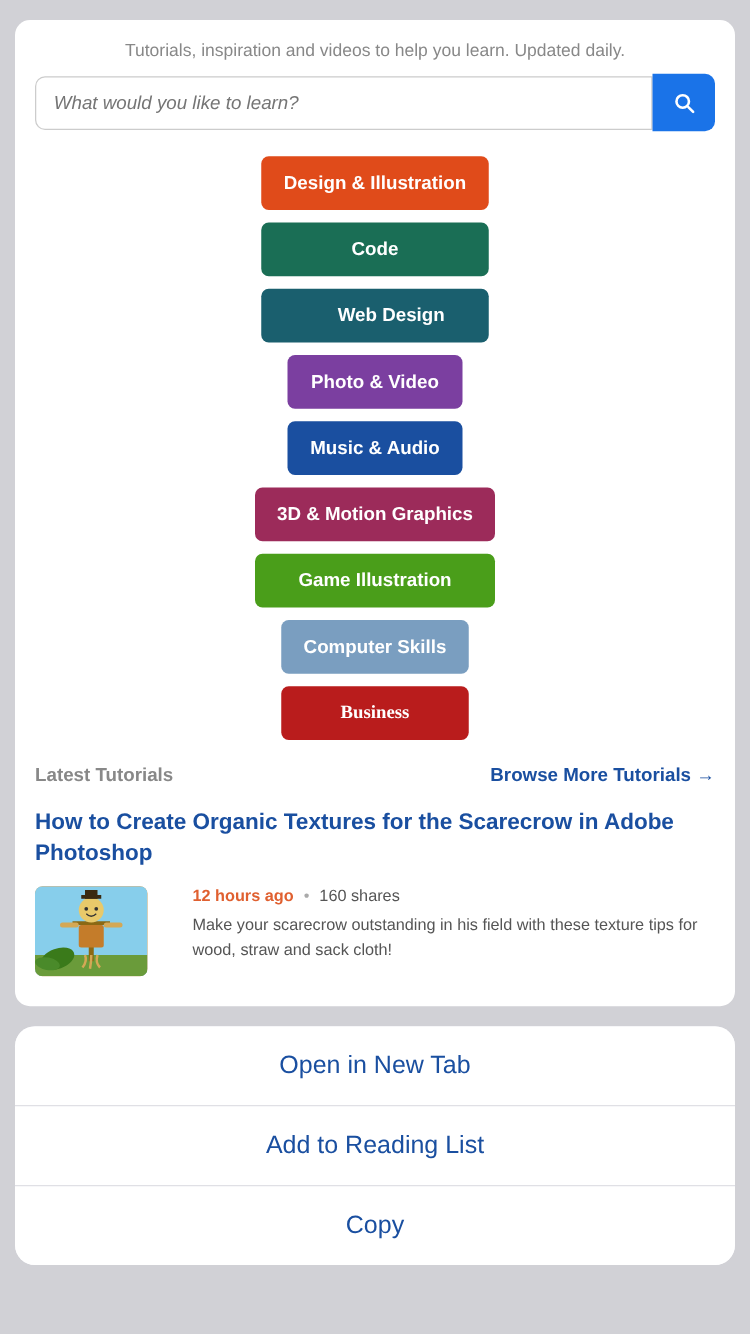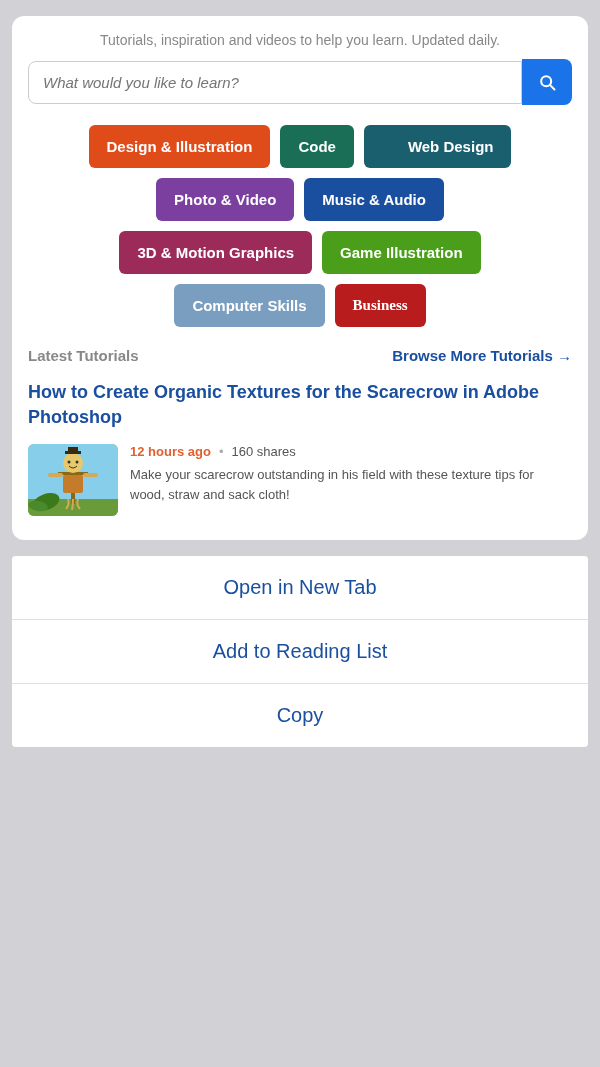--- a/index.html
+++ b/index.html
@@ -68,20 +68,21 @@
       flex-direction: column;
       align-items: center;
       gap: 10px;
       margin-bottom: 20px;
     }
 
     .cat-row {
       display: flex;
       gap: 10px;
       justify-content: center;
+      flex-direction: column;
     }
 
     .cat-btn {
       border: none;
       border-radius: 6px;
       padding: 13px 18px;
       font-size: 15px;
       font-weight: 600;
       color: #fff;
       cursor: pointer;
@@ -147,20 +148,21 @@
     }
 
     
     .article-thumb svg {
       width: 100%;
       height: 100%;
     }
 
     .article-meta {
       flex: 1;
+      margin-left: 24px;
     }
 
     .article-meta-row {
       display: flex;
       align-items: center;
       gap: 8px;
       margin-bottom: 6px;
     }
 
     .article-time {
@@ -181,21 +183,21 @@
 
     .article-desc {
       font-size: 13px;
       color: #555;
       line-height: 1.5;
     }
 
     
     .action-sheet {
       background: #f2f2f7;
-      border-radius: 4px;
+      border-radius: 16px;
       margin: 8px 12px;
       overflow: hidden;
     }
 
     .action-item {
       background: #ffffff;
       text-align: center;
       padding: 20px;
       font-size: 20px;
       font-weight: 400;

